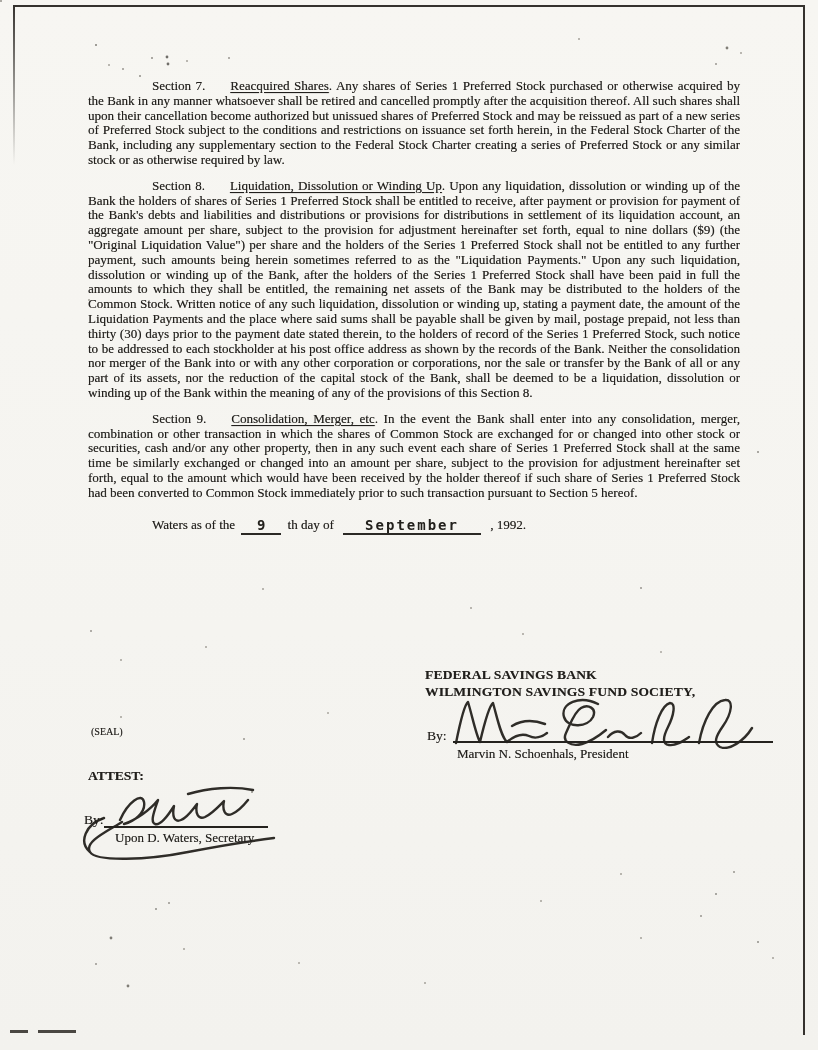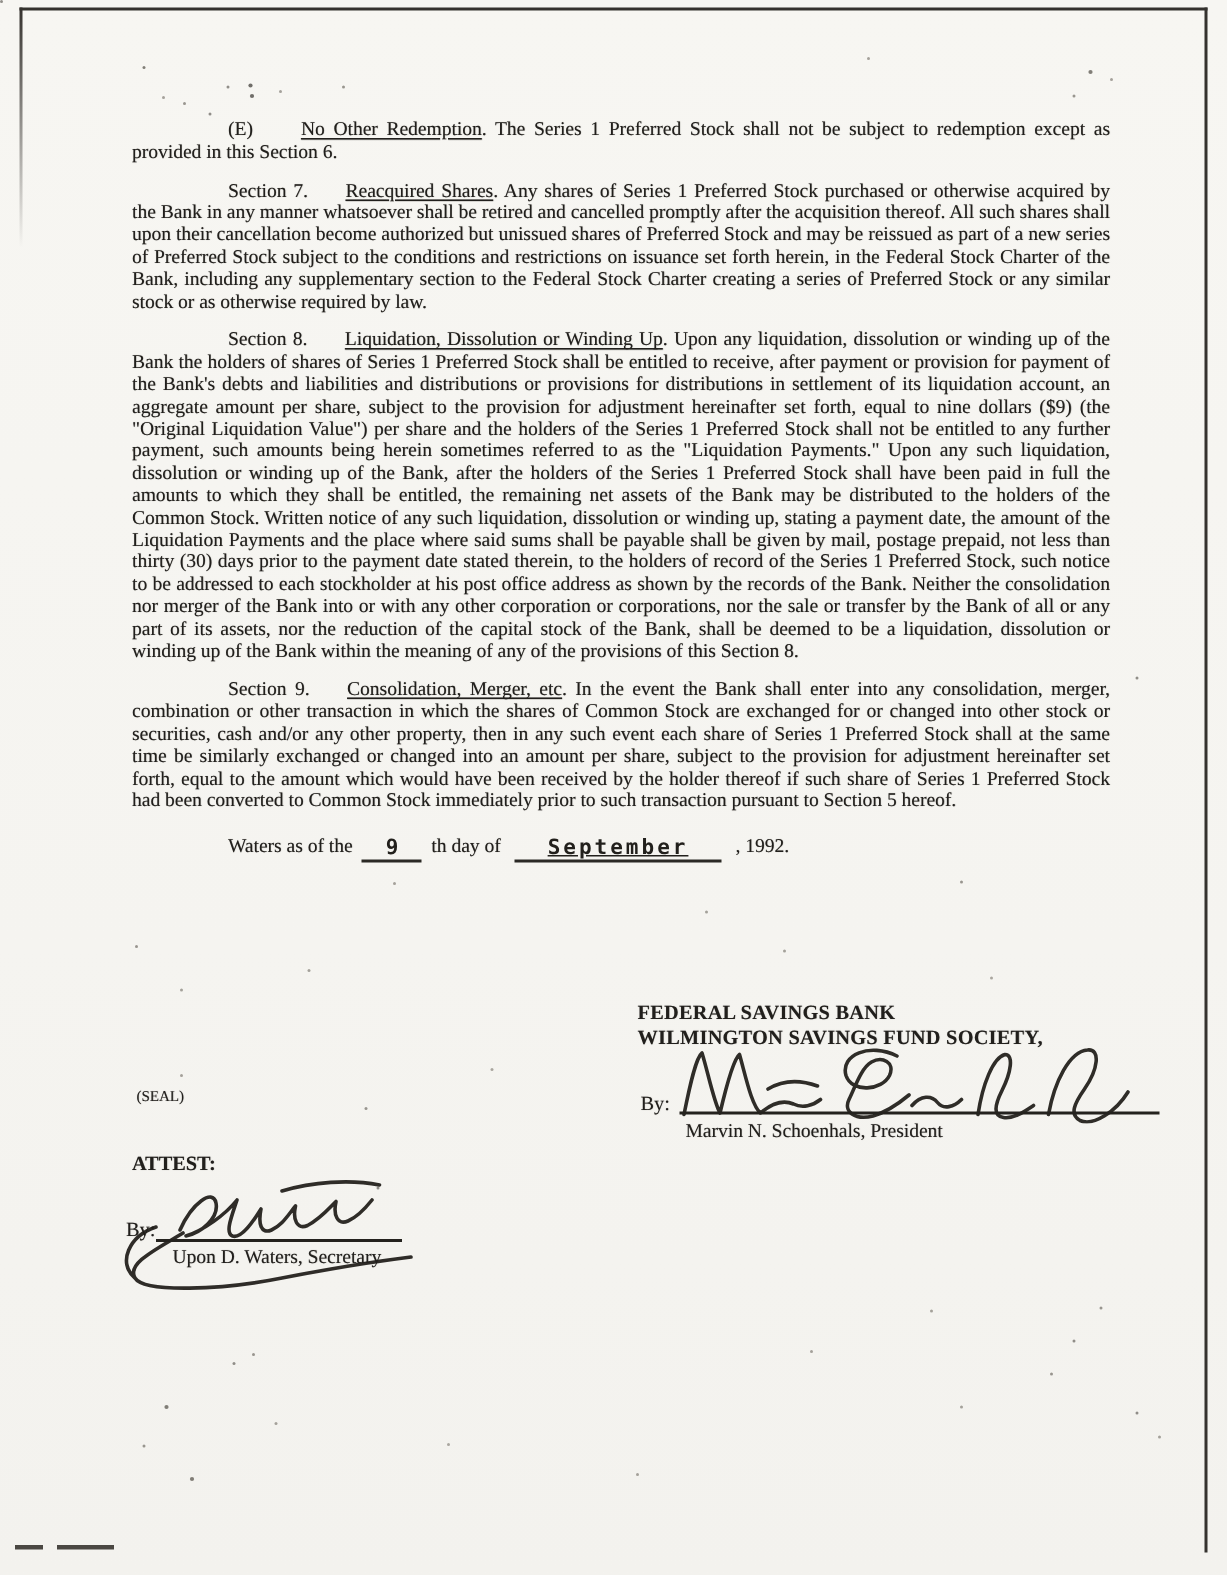--- a/index.html
+++ b/index.html
@@ -52,21 +52,21 @@
   .sec-title { text-decoration:underline; text-underline-offset:2px; }
   
   .dated-line { margin:16px 0 0 64px; text-align:left; text-indent:0; }
   .fill {
     display:inline-block; font-family:"DejaVu Sans Mono", monospace;
     font-size:14px; font-weight:700; text-align:center; vertical-align:baseline;
     border-bottom:2px solid #2b2925; line-height:15px; transform:translateY(1px);
     text-shadow:none; color:#22201c;
   }
   .fill-day { width:40px; margin:0 3px; }
-  .fill-month { width:138px; margin:0 6px; letter-spacing:2px;text-decoration:underline; }
+  .fill-month { width:138px; margin:0 6px; letter-spacing:2px; }
   
   .sig-right { position:absolute; left:425px; top:666px; width:360px;
                text-shadow:0.2px 0.2px 0.5px rgba(40,38,33,0.5); }
   .company { font-size:13.5px; line-height:17px; font-weight:700; letter-spacing:0.2px; }
   .by-row-r { position:relative; height:62px; margin-top:8px; }
   .by-label-r { position:absolute; left:2px; top:20px; font-size:13.5px; }
   .sig-marvin { position:absolute; left:26px; top:-11px; width:312px; height:52px; }
   .underline-r { position:absolute; left:28px; top:33px; width:320px; border-bottom:2px solid #24221e; }
   .signer-r { position:absolute; left:32px; top:38px; font-size:13px; }
   
@@ -88,23 +88,20 @@
 <div class="page">
 
   <div class="border-top"></div>
   <div class="border-right"></div>
   <div class="border-left"></div>
   <div class="dash-bottom"></div>
   <div class="speckles"></div>
 
   <main class="text-col">
 
-    <p class="para">
-      <span class="lead lead-e">(E)</span><span class="sec-title">No Other Redemption</span><span>.  The Series 1 Preferred Stock shall not be subject to redemption except as provided in this Section 6.</span>
-    </p>
 
     <p class="para">
       <span class="lead">Section 7.</span><span class="sec-title">Reacquired Shares</span><span>.  Any shares of Series 1 Preferred Stock purchased or otherwise acquired by the Bank in any manner whatsoever shall be retired and cancelled promptly after the acquisition thereof.  All such shares shall upon their cancellation become authorized but unissued shares of Preferred Stock and may be reissued as part of a new series of Preferred Stock subject to the conditions and restrictions on issuance set forth herein, in the Federal Stock Charter of the Bank, including any supplementary section to the Federal Stock Charter creating a series of Preferred Stock or any similar stock or as otherwise required by law.</span>
     </p>
 
     <p class="para">
       <span class="lead">Section 8.</span><span class="sec-title">Liquidation, Dissolution or Winding Up</span><span>.  Upon any liquidation, dissolution or winding up of the Bank the holders of shares of Series 1 Preferred Stock shall be entitled to receive, after payment or provision for payment of the Bank's debts and liabilities and distributions or provisions for distributions in settlement of its liquidation account, an aggregate amount per share, subject to the provision for adjustment hereinafter set forth, equal to nine dollars ($9) (the "Original Liquidation Value") per share and the holders of the Series 1 Preferred Stock shall not be entitled to any further payment, such amounts being herein sometimes referred to as the "Liquidation Payments."  Upon any such liquidation, dissolution or winding up of the Bank, after the holders of the Series 1 Preferred Stock shall have been paid in full the amounts to which they shall be entitled, the remaining net assets of the Bank may be distributed to the holders of the Common Stock.  Written notice of any such liquidation, dissolution or winding up, stating a payment date, the amount of the Liquidation Payments and the place where said sums shall be payable shall be given by mail, postage prepaid, not less than thirty (30) days prior to the payment date stated therein, to the holders of record of the Series 1 Preferred Stock, such notice to be addressed to each stockholder at his post office address as shown by the records of the Bank.  Neither the consolidation nor merger of the Bank into or with any other corporation or corporations, nor the sale or transfer by the Bank of all or any part of its assets, nor the reduction of the capital stock of the Bank, shall be deemed to be a liquidation, dissolution or winding up of the Bank within the meaning of any of the provisions of this Section 8.</span>
     </p>
 
     <p class="para">

